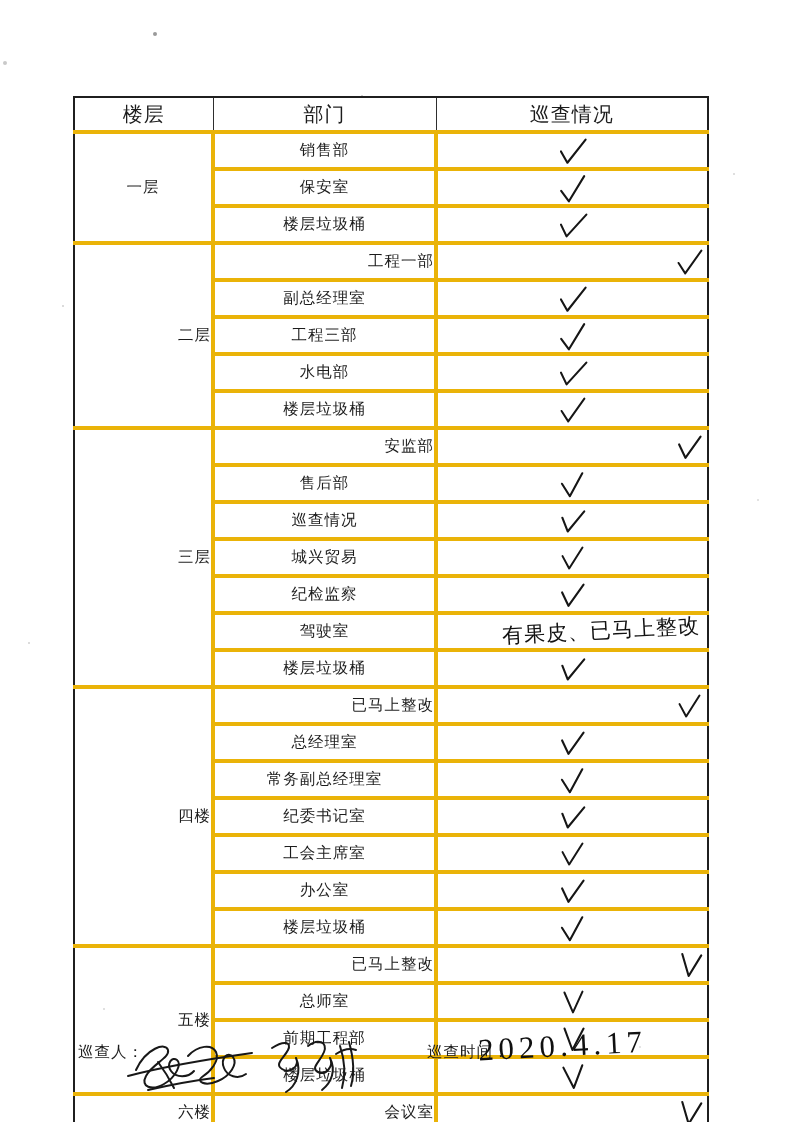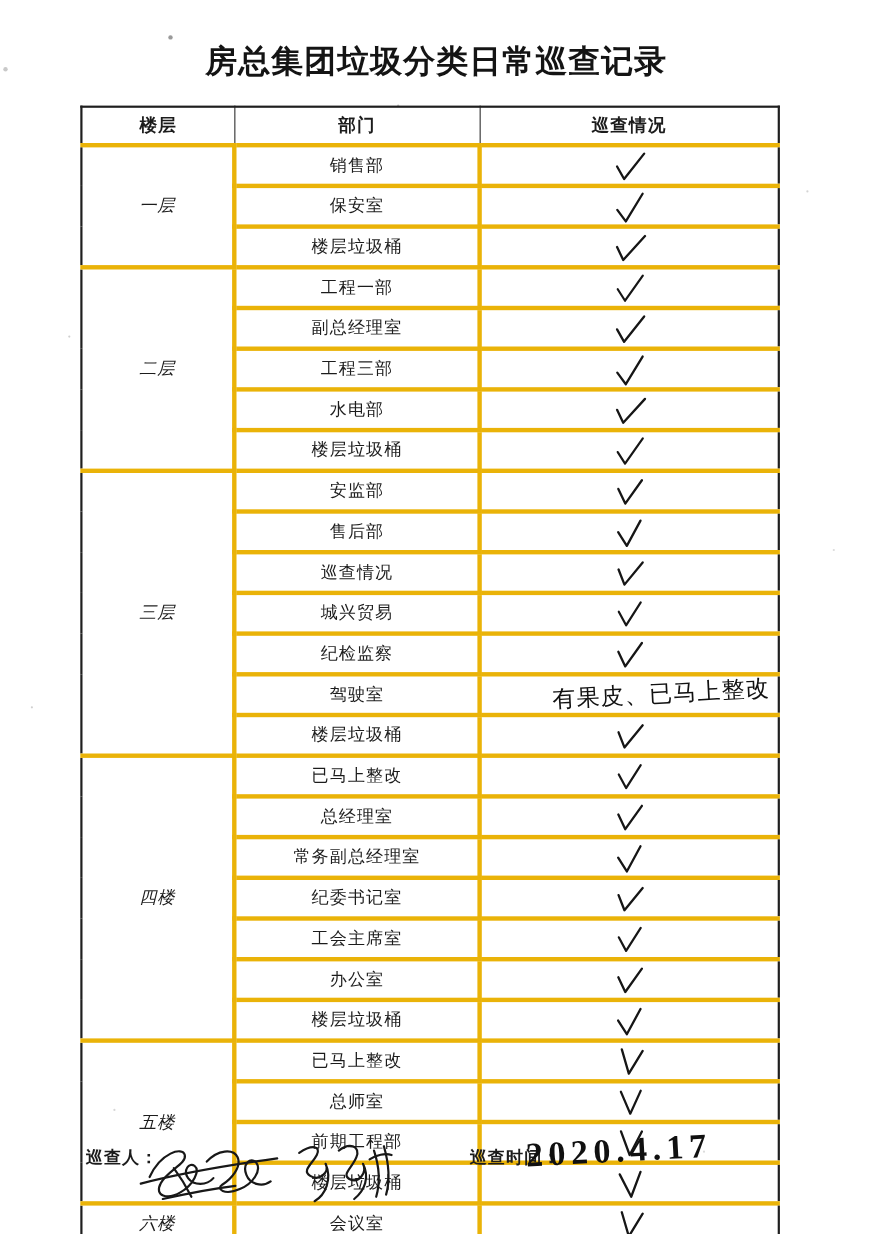--- a/index.html
+++ b/index.html
@@ -36,37 +36,37 @@
     width: 634px;
     border-collapse: collapse;
     table-layout: fixed;
     border: 2px solid #1f1f1f;
   }
   table.record-table col.c-floor  { width: 139px; }
   table.record-table col.c-dept   { width: 223px; }
   table.record-table col.c-status { width: 272px; }
   .record-table th {
     height: 30px;
-    font-weight: 700;
-    font-size: 16px;
+    font-weight: 400;
+    font-size: 20px;
     border: 1px solid #2e2e2e;
     border-bottom: 2px solid #1f1f1f;
     letter-spacing: 1px;
   }
   .record-table td {
     height: 33px;
     border: 4px solid #eab308;
     text-align: center;
     vertical-align: middle;
     font-size: 15.5px;
     letter-spacing: 1px;
     padding: 0;
   }
-  .record-table tr.group-start td { border-top: 2px solid #222; }
-  .record-table td.floor-cell { border-left: 2px solid #1f1f1f; font-style: italic; }
+  .record-table tr.group-start td { border-top: 2px solid #222; text-align: right; }
+  .record-table td.floor-cell { border-left: 2px solid #1f1f1f; }
   .record-table td.status-cell { border-right: 2px solid #1f1f1f; }
   .check-icon { display: inline-block; vertical-align: middle; }
   .check-icon path {
     fill: none;
     stroke: #161616;
     stroke-width: 2.1;
     stroke-linecap: round;
     stroke-linejoin: round;
   }
   .rot0 { transform: rotate(3deg); }
@@ -81,21 +81,20 @@
     white-space: nowrap;
     font-weight: 500;
     color: #111;
   }
   .footer {
     position: absolute;
     left: 0;
     top: 1032px;
     width: 788px;
     height: 80px;
-    font-weight: bold;
   }
   .footer-label {
     position: absolute;
     font-size: 15.5px;
     letter-spacing: 1px;
     color: #1c1c1c;
   }
   #inspector-label { left: 78px; top: 10px; }
   #time-label { left: 427px; top: 10px; }
   .signature {
@@ -138,21 +137,20 @@
       639px 1046px 0 0 #dcdcdc,
       361px 95px 0 0 #c4c4c4;
   }
 </style>
 </head>
 <body>
 
 <div class="page">
   <div class="specks"></div>
 
-  <h1 class="doc-title">房总集团垃圾分类日常巡查记录</h1>
 
   <table class="record-table">
     <colgroup>
       <col class="c-floor">
         <col class="c-dept">
         <col class="c-status">
     </colgroup>
     <thead>
       <tr>
         <th>楼层</th>

